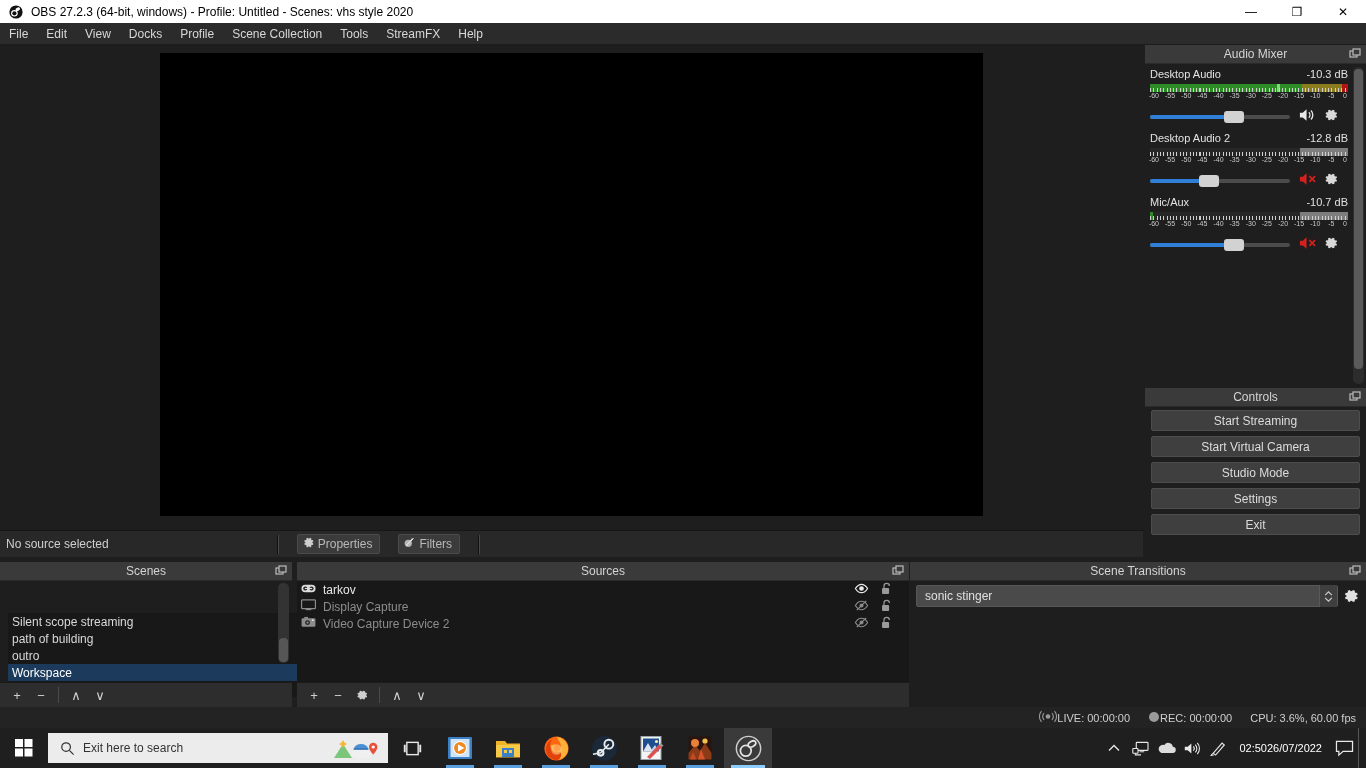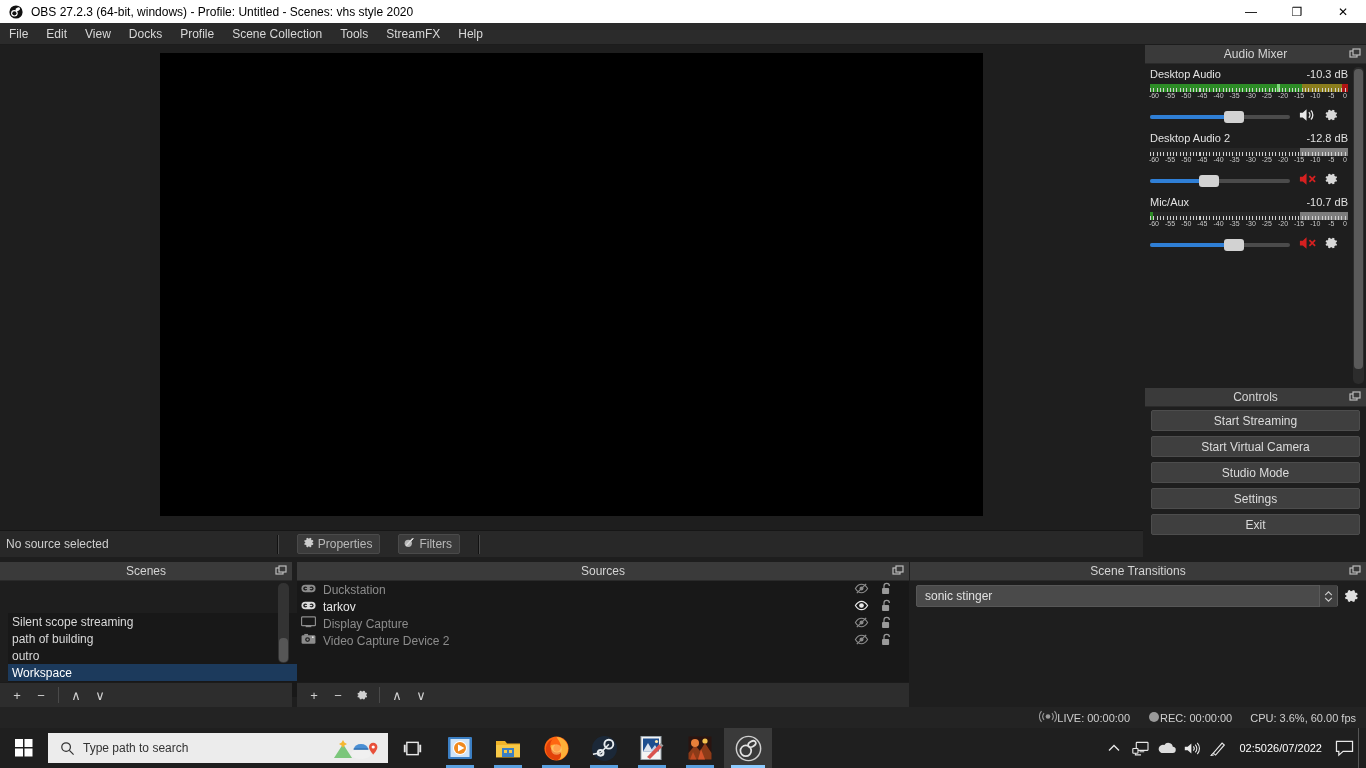--- a/index.html
+++ b/index.html
@@ -521,44 +521,20 @@
     <span>Sources</span>
     <span class="float-icon">
       <svg width="12" height="12" viewBox="0 0 12 12">
           <rect x="1" y="3" width="7" height="6" fill="none" stroke="#bbb" stroke-width="1.2"></rect>
           <rect x="4" y="1" width="7" height="6" fill="#3a3a3a" stroke="#bbb" stroke-width="1.2"></rect>
         </svg>
     </span>
   </div>
   <div id="sourceslist">
 
-    <div class="src-row dim">
-      <span>
-        <svg width="15" height="11" viewBox="0 0 16 11">
-            <rect x="0.5" y="1.5" width="15" height="8" rx="4" fill="#8c8c8c"></rect>
-            <circle cx="4.6" cy="5.5" r="2.2" fill="#181818"></circle>
-            <circle cx="11.2" cy="5.5" r="2.2" fill="#181818"></circle>
-            <rect x="4" y="4.8" width="8" height="1.4" fill="#8c8c8c"></rect>
-          </svg>
-      </span>
-      <span class="sname">Duckstation</span>
-      <span class="eye">
-        <svg width="15" height="13" viewBox="0 0 16 13">
-            <path d="M1.5 6.5C3.5 3.2 5.6 2 8 2s4.5 1.2 6.5 4.5C12.5 9.8 10.4 11 8 11S3.5 9.8 1.5 6.5z" fill="none" stroke="#8c8c8c" stroke-width="1.2"></path>
-            <circle cx="8" cy="6.5" r="2.1" fill="#8c8c8c"></circle>
-            <path d="M3 11.5 L13 1.5" stroke="#8c8c8c" stroke-width="1.3"></path>
-          </svg>
-      </span>
-      <span class="lock">
-        <svg width="13" height="14" viewBox="0 0 14 15">
-            <path d="M4.3 6.5V4.4a2.9 2.9 0 0 1 5.8 0" fill="none" stroke="#9a9a9a" stroke-width="1.3"></path>
-            <rect x="2.2" y="6.4" width="7.6" height="6.4" rx="1" fill="#9a9a9a"></rect>
-          </svg>
-      </span>
-    </div>
 
     <div class="src-row on">
       <span>
         <svg width="15" height="11" viewBox="0 0 16 11">
             <rect x="0.5" y="1.5" width="15" height="8" rx="4" fill="#dcdcdc"></rect>
             <circle cx="4.6" cy="5.5" r="2.2" fill="#181818"></circle>
             <circle cx="11.2" cy="5.5" r="2.2" fill="#181818"></circle>
             <rect x="4" y="4.8" width="8" height="1.4" fill="#dcdcdc"></rect>
           </svg>
       </span>
@@ -705,21 +681,21 @@
       <rect x="9.5" y="9.5" width="8" height="8" fill="#ffffff"></rect>
     </svg>
   </div>
   <div id="searchbox">
     <span style="margin-left:12px;display:flex">
       <svg width="15" height="15" viewBox="0 0 16 16">
           <circle cx="6.5" cy="6.5" r="4.6" fill="none" stroke="#333" stroke-width="1.3"></circle>
           <path d="M10 10 L14.5 14.5" stroke="#333" stroke-width="1.3"></path>
         </svg>
     </span>
-    <span class="sp">Type path to search</span>
+    <span class="sp">Exit here to search</span>
     <span style="position:absolute;right:10px;top:3px">
       <svg width="48" height="24" viewBox="0 0 48 24">
         <path d="M4 22 L13 8 L22 22 Z" fill="#7bc67b"></path>
         <path d="M13 4 l1.4 2.6 L17 8 l-2.6 1.4 L13 12 l-1.4-2.6 L9 8 l2.6-1.4 Z" fill="#f5b731"></path>
         <ellipse cx="31" cy="18" rx="10" ry="5" fill="#f0f0f0"></ellipse>
         <path d="M24 13 a7 5 0 0 1 14 0 z" fill="#4a8fd4"></path>
         <rect x="23.6" y="12.4" width="14.8" height="1.4" fill="#2f6fb0"></rect>
         <path d="M39 11 a4.2 4.2 0 0 1 8.4 0 c0 3.2-4.2 7.6-4.2 7.6 S39 14.2 39 11 z" fill="#e8503a"></path>
         <circle cx="43.2" cy="11" r="1.6" fill="#fff"></circle>
       </svg>

